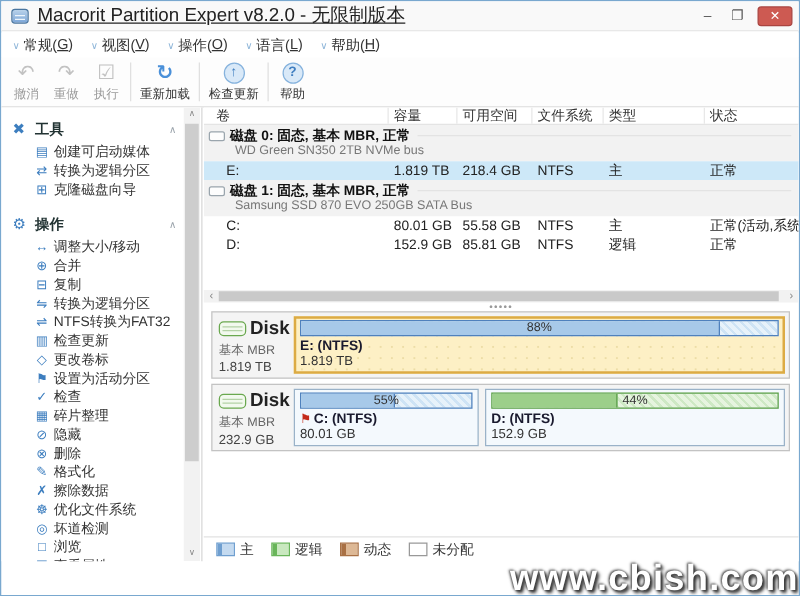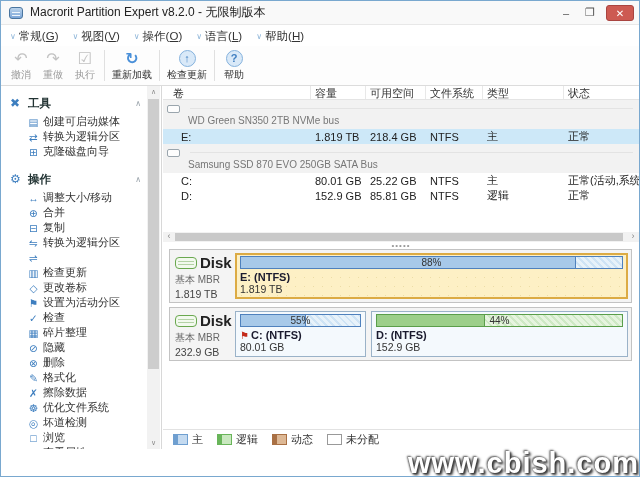--- a/index.html
+++ b/index.html
@@ -4,21 +4,21 @@
 <style>
   * { margin:0; padding:0; box-sizing:border-box; }
   html,body { width:640px; height:477px; font-family:"Liberation Sans","DejaVu Sans",sans-serif; }
   .window { position:relative; width:640px; height:477px; background:#fff; border:1px solid #79a8cf; overflow:hidden; }
 
   
   .titlebar { position:absolute; top:0; left:0; right:0; height:24px; background:#f9f9f9; border-bottom:1px solid #e8e8e8; display:flex; align-items:center; }
   .app-icon { width:14px; height:12px; margin:0 7px 0 8px; border:1px solid #49759f; border-radius:3px;
               background:linear-gradient(#b9d2ea,#7ca6d8); position:relative; }
   .app-icon::after { content:""; position:absolute; left:2px; right:2px; top:4px; height:1px; background:#eef5fb; box-shadow:0 3px 0 #eef5fb; }
-  .title-text { font-size:12px; color:#222; }
+  .title-text { font-size:15px; color:#222;text-decoration:underline; }
   .win-controls { margin-left:auto; display:flex; align-items:center; height:100%; }
   .wc { width:24px; text-align:center; font-size:11px; color:#555; cursor:default; }
   .wc.close { width:28px; height:16px; line-height:15px; margin:0 5px 0 4px; background:#cd5a52; border:1px solid #a94440; border-radius:3px; color:#fff; font-weight:bold; font-size:10px; }
 
   
   .menubar { position:absolute; top:25px; left:0; right:0; height:20px; background:#fff; display:flex; align-items:center; padding-left:6px; }
   .menu-item { display:flex; align-items:center; margin-right:8px; font-size:11.5px; color:#333; padding:2px 3px; }
   .menu-chev { color:#8fb6d9; font-size:8px; margin-right:3px; }
   .menu-key { text-decoration:underline; }
 
@@ -226,20 +226,21 @@
       <div class="side-item">
         <span class="side-item-icon">⊟</span>
         <span class="side-item-label">复制</span>
       </div>
       <div class="side-item">
         <span class="side-item-icon">⇋</span>
         <span class="side-item-label">转换为逻辑分区</span>
       </div>
       <div class="side-item">
         <span class="side-item-icon">⇌</span>
+        <span class="side-item-label">NTFS转换为FAT32</span>
       </div>
       <div class="side-item">
         <span class="side-item-icon">▥</span>
         <span class="side-item-label">检查更新</span>
       </div>
       <div class="side-item">
         <span class="side-item-icon">◇</span>
         <span class="side-item-label">更改卷标</span>
       </div>
       <div class="side-item">
@@ -303,44 +304,46 @@
           <div class="th">容量</div>
           <div class="th">可用空间</div>
           <div class="th">文件系统</div>
           <div class="th">类型</div>
           <div class="th">状态</div>
         </div>
 
         <div class="t-group">
           <div class="g-line1">
             <span class="g-disk-icon"></span>
+            <span class="g-title">磁盘 0: 固态, 基本 MBR, 正常</span>
             <span class="g-rule"></span>
           </div>
           <div class="g-line2">WD Green SN350 2TB NVMe bus</div>
         </div>
         <div class="t-row selected">
           <div class="td vol">E:</div>
           <div class="td">1.819 TB</div>
           <div class="td">218.4 GB</div>
           <div class="td">NTFS</div>
           <div class="td">主</div>
           <div class="td">正常</div>
         </div>
 
         <div class="t-group">
           <div class="g-line1">
             <span class="g-disk-icon"></span>
+            <span class="g-title">磁盘 1: 固态, 基本 MBR, 正常</span>
             <span class="g-rule"></span>
           </div>
           <div class="g-line2">Samsung SSD 870 EVO 250GB SATA Bus</div>
         </div>
         <div class="t-row">
           <div class="td vol">C:</div>
           <div class="td">80.01 GB</div>
-          <div class="td">25.22 GB</div>
+          <div class="td">55.58 GB</div>
           <div class="td">NTFS</div>
           <div class="td">主</div>
           <div class="td">正常(活动,系统,引</div>
         </div>
         <div class="t-row">
           <div class="td vol">D:</div>
           <div class="td">152.9 GB</div>
           <div class="td">85.81 GB</div>
           <div class="td">NTFS</div>
           <div class="td">逻辑</div>
@@ -381,21 +384,21 @@
       <div class="disk-panel dp1">
         <div class="disk-info">
           <div class="di-row1">
             <span class="hd-icon"></span>
             <span class="di-name">Disk 1</span>
           </div>
           <div class="di-scheme">基本 MBR</div>
           <div class="di-size">232.9 GB</div>
         </div>
         <div class="partitions">
-          <div class="part" style="width:131px;flex:none">
+          <div class="part" style="width:148px;flex:none">
             <div class="usage">
               <div class="fill" style="width: 55%;"></div>
               <div class="pct">55%</div>
             </div>
             <div class="part-label">
               <span class="flag">⚑</span>
               <span>C: (NTFS)</span>
             </div>
             <div class="part-size">80.01 GB</div>
           </div>

